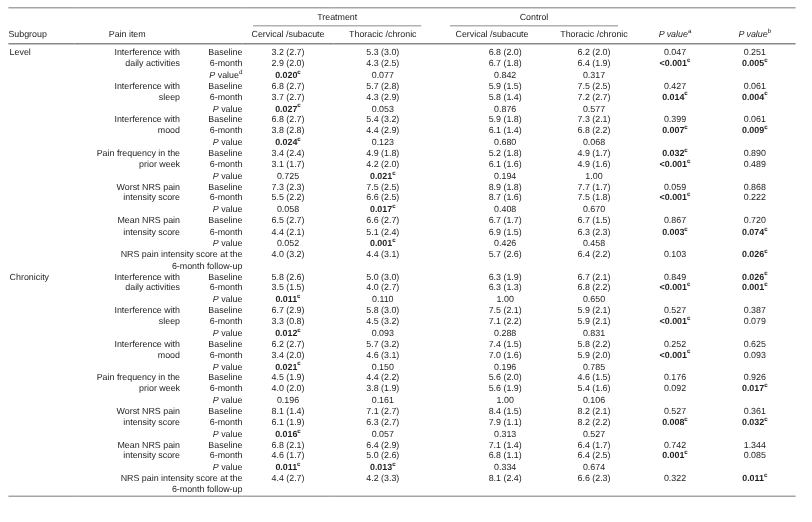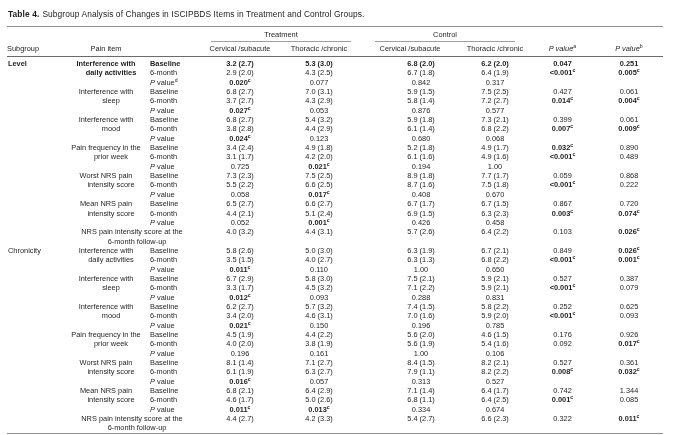--- a/index.html
+++ b/index.html
@@ -12,36 +12,33 @@
   .title .tno{font-weight:bold;margin-right:3px;}
   table.t4{
     border-collapse:collapse;table-layout:fixed;width:656px;
     border-top:1px solid #8f8f8f;border-bottom:1px solid #8f8f8f;
   }
   th,td{font-size:7.4px;font-weight:normal;padding:0;vertical-align:top;text-align:center;line-height:9.35px;}
   thead tr.spanner-row th{padding-top:3px;line-height:10px;margin-top:32px;}
   .spanner-line{display:inline-block;width:140px;border-bottom:1px solid #9f9f9f;padding-bottom:1px;}
   thead tr.cols-row th{border-bottom:1px solid #6b6b6b;padding:2px 0;line-height:10px;margin-left:41px;}
   th.left{text-align:left;}
-  tbody tr:first-child td{padding-top:2px;font-weight:bold;}
+  tbody tr:first-child td{padding-top:2px;}
   td.subgroup{text-align:left;padding-left:1px;}
-  td.painitem{text-align:center;padding-left:10px;text-indent:-10px;}
-  td.rowtype{text-align:left;}
+  td.painitem{text-align:right;padding-left:10px;text-indent:-10px;}
+  td.rowtype{text-align:right;}
   td.col-n3,th.col-n3{padding-left:22px;}
   sup{font-size:5.2px;vertical-align:super;line-height:0;}
   b{font-weight:bold;}
   i{font-style:italic;}
 </style>
 </head>
 <body>
 
 <div class="page">
-  <div class="title">
-    <span class="tno">Table 4.</span><span>Subgroup Analysis of Changes in ISCIPBDS Items in Treatment and Control Groups.</span>
-  </div>
 
   <table class="t4">
     <colgroup>
       <col style="width:55px">
         <col style="width:88px">
         <col style="width:52px">
       <col style="width:76px">
         <col style="width:82px">
       <col style="width:100px">
         <col style="width:70px">
@@ -94,21 +91,21 @@
           <td class="col-n2">0.077</td>
           <td class="col-n3">0.842</td>
           <td class="col-n4">0.317</td>
           <td class="col-pa"></td>
           <td class="col-pb"></td>
         </tr>
         <tr>
           <td class="painitem" rowspan="3">Interference with<br>sleep</td>
           <td class="rowtype">Baseline</td>
           <td class="col-n1">6.8 (2.7)</td>
-          <td class="col-n2">7.0 (3.1)</td>
+          <td class="col-n2">5.7 (2.8)</td>
           <td class="col-n3">5.9 (1.5)</td>
           <td class="col-n4">7.5 (2.5)</td>
           <td class="col-pa">0.427</td>
           <td class="col-pb">0.061</td>
         </tr>
         <tr>
           <td class="rowtype">6-month</td>
           <td class="col-n1">3.7 (2.7)</td>
           <td class="col-n2">4.3 (2.9)</td>
           <td class="col-n3">5.8 (1.4)</td>
@@ -280,21 +277,21 @@
           <td class="rowtype">Baseline</td>
           <td class="col-n1">6.7 (2.9)</td>
           <td class="col-n2">5.8 (3.0)</td>
           <td class="col-n3">7.5 (2.1)</td>
           <td class="col-n4">5.9 (2.1)</td>
           <td class="col-pa">0.527</td>
           <td class="col-pb">0.387</td>
         </tr>
         <tr>
           <td class="rowtype">6-month</td>
-          <td class="col-n1">3.3 (1.7)</td>
+          <td class="col-n1">3.3 (0.8)</td>
           <td class="col-n2">4.5 (3.2)</td>
           <td class="col-n3">7.1 (2.2)</td>
           <td class="col-n4">5.9 (2.1)</td>
           <td class="col-pa"><b>&lt;0.001<sup>c</sup></b></td>
           <td class="col-pb">0.079</td>
         </tr>
         <tr>
           <td class="rowtype"><i>P</i>&nbsp;value</td>
           <td class="col-n1"><b>0.012<sup>c</sup></b></td>
           <td class="col-n2">0.093</td>
@@ -412,20 +409,20 @@
           <td class="col-n2"><b>0.013<sup>c</sup></b></td>
           <td class="col-n3">0.334</td>
           <td class="col-n4">0.674</td>
           <td class="col-pa"></td>
           <td class="col-pb"></td>
         </tr>
         <tr>
           <td class="painitem" colspan="2">NRS pain intensity score at the<br>6-month follow-up</td>
           <td class="col-n1">4.4 (2.7)</td>
           <td class="col-n2">4.2 (3.3)</td>
-          <td class="col-n3">5.4 (2.7)</td>
+          <td class="col-n3">8.1 (2.4)</td>
           <td class="col-n4">6.6 (2.3)</td>
           <td class="col-pa">0.322</td>
           <td class="col-pb"><b>0.011<sup>c</sup></b></td>
         </tr>
       </tbody>
   </table>
 </div>
 
 </body></html>

